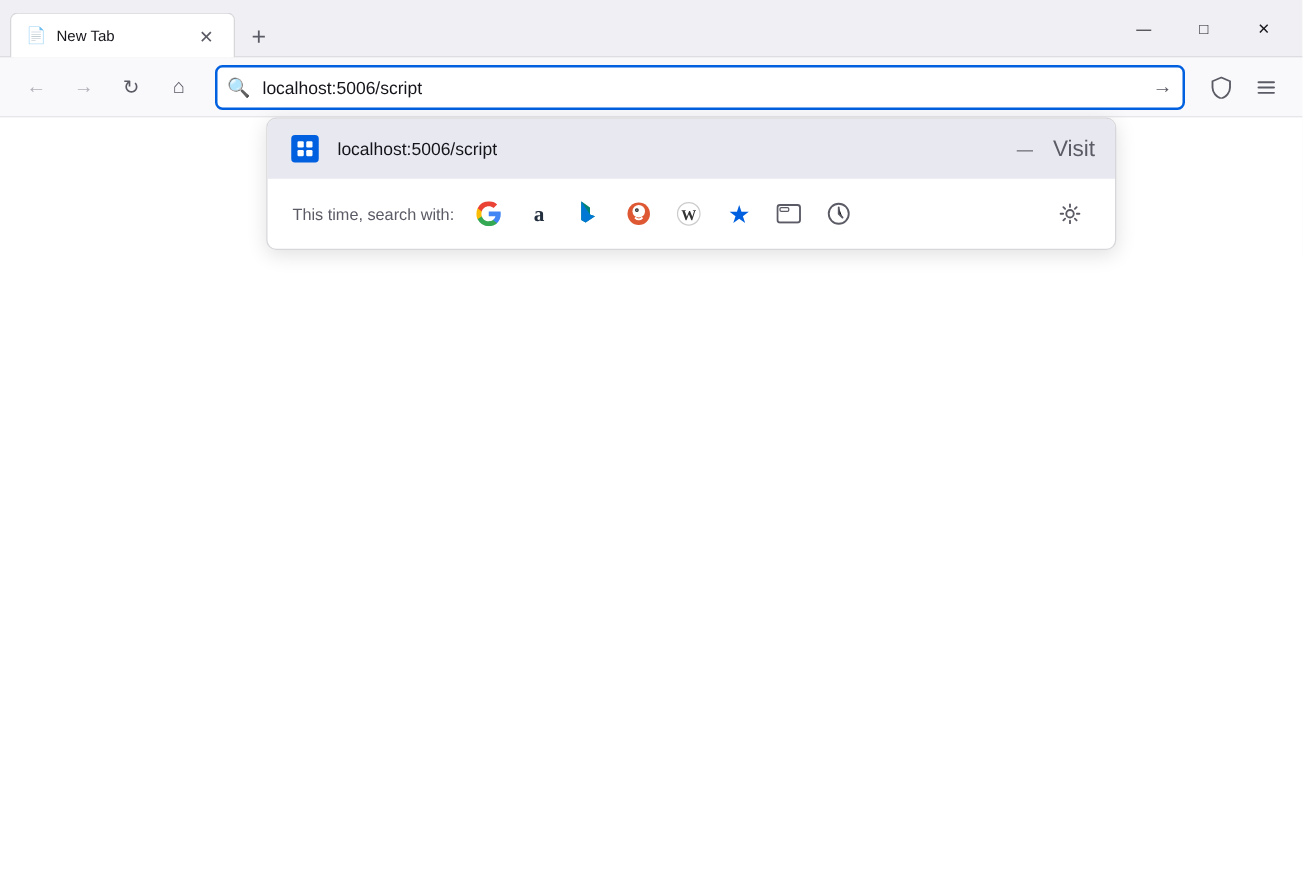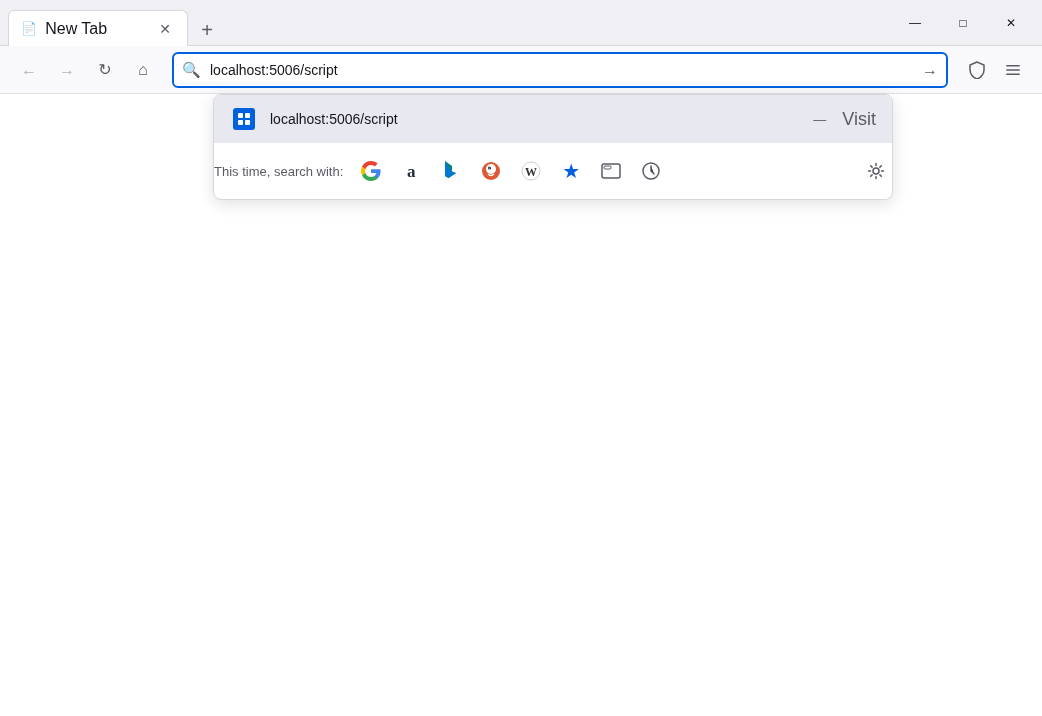--- a/index.html
+++ b/index.html
@@ -38,21 +38,21 @@
       padding: 0 12px;
       height: 36px;
       min-width: 180px;
       max-width: 240px;
       gap: 8px;
       position: relative;
       top: 1px;
     }
 
     .tab-title {
-      font-size: 16px;
+      font-size: 12px;
       color: #15141a;
       flex: 1;
       white-space: nowrap;
       overflow: hidden;
       text-overflow: ellipsis;
     }
 
     .tab-close {
       width: 20px;
       height: 20px;
@@ -226,21 +226,21 @@
 
     .em-dash {
       font-size: 13px;
       color: #5b5b66;
       margin-right: 4px;
     }
 
     .search-with-row {
       display: flex;
       align-items: center;
-      padding: 12px 0;
+      padding: 12px 20px;
       gap: 12px;
     }
 
     .search-with-label {
       font-size: 13px;
       color: #5b5b66;
       white-space: nowrap;
     }
 
     .search-engines {

